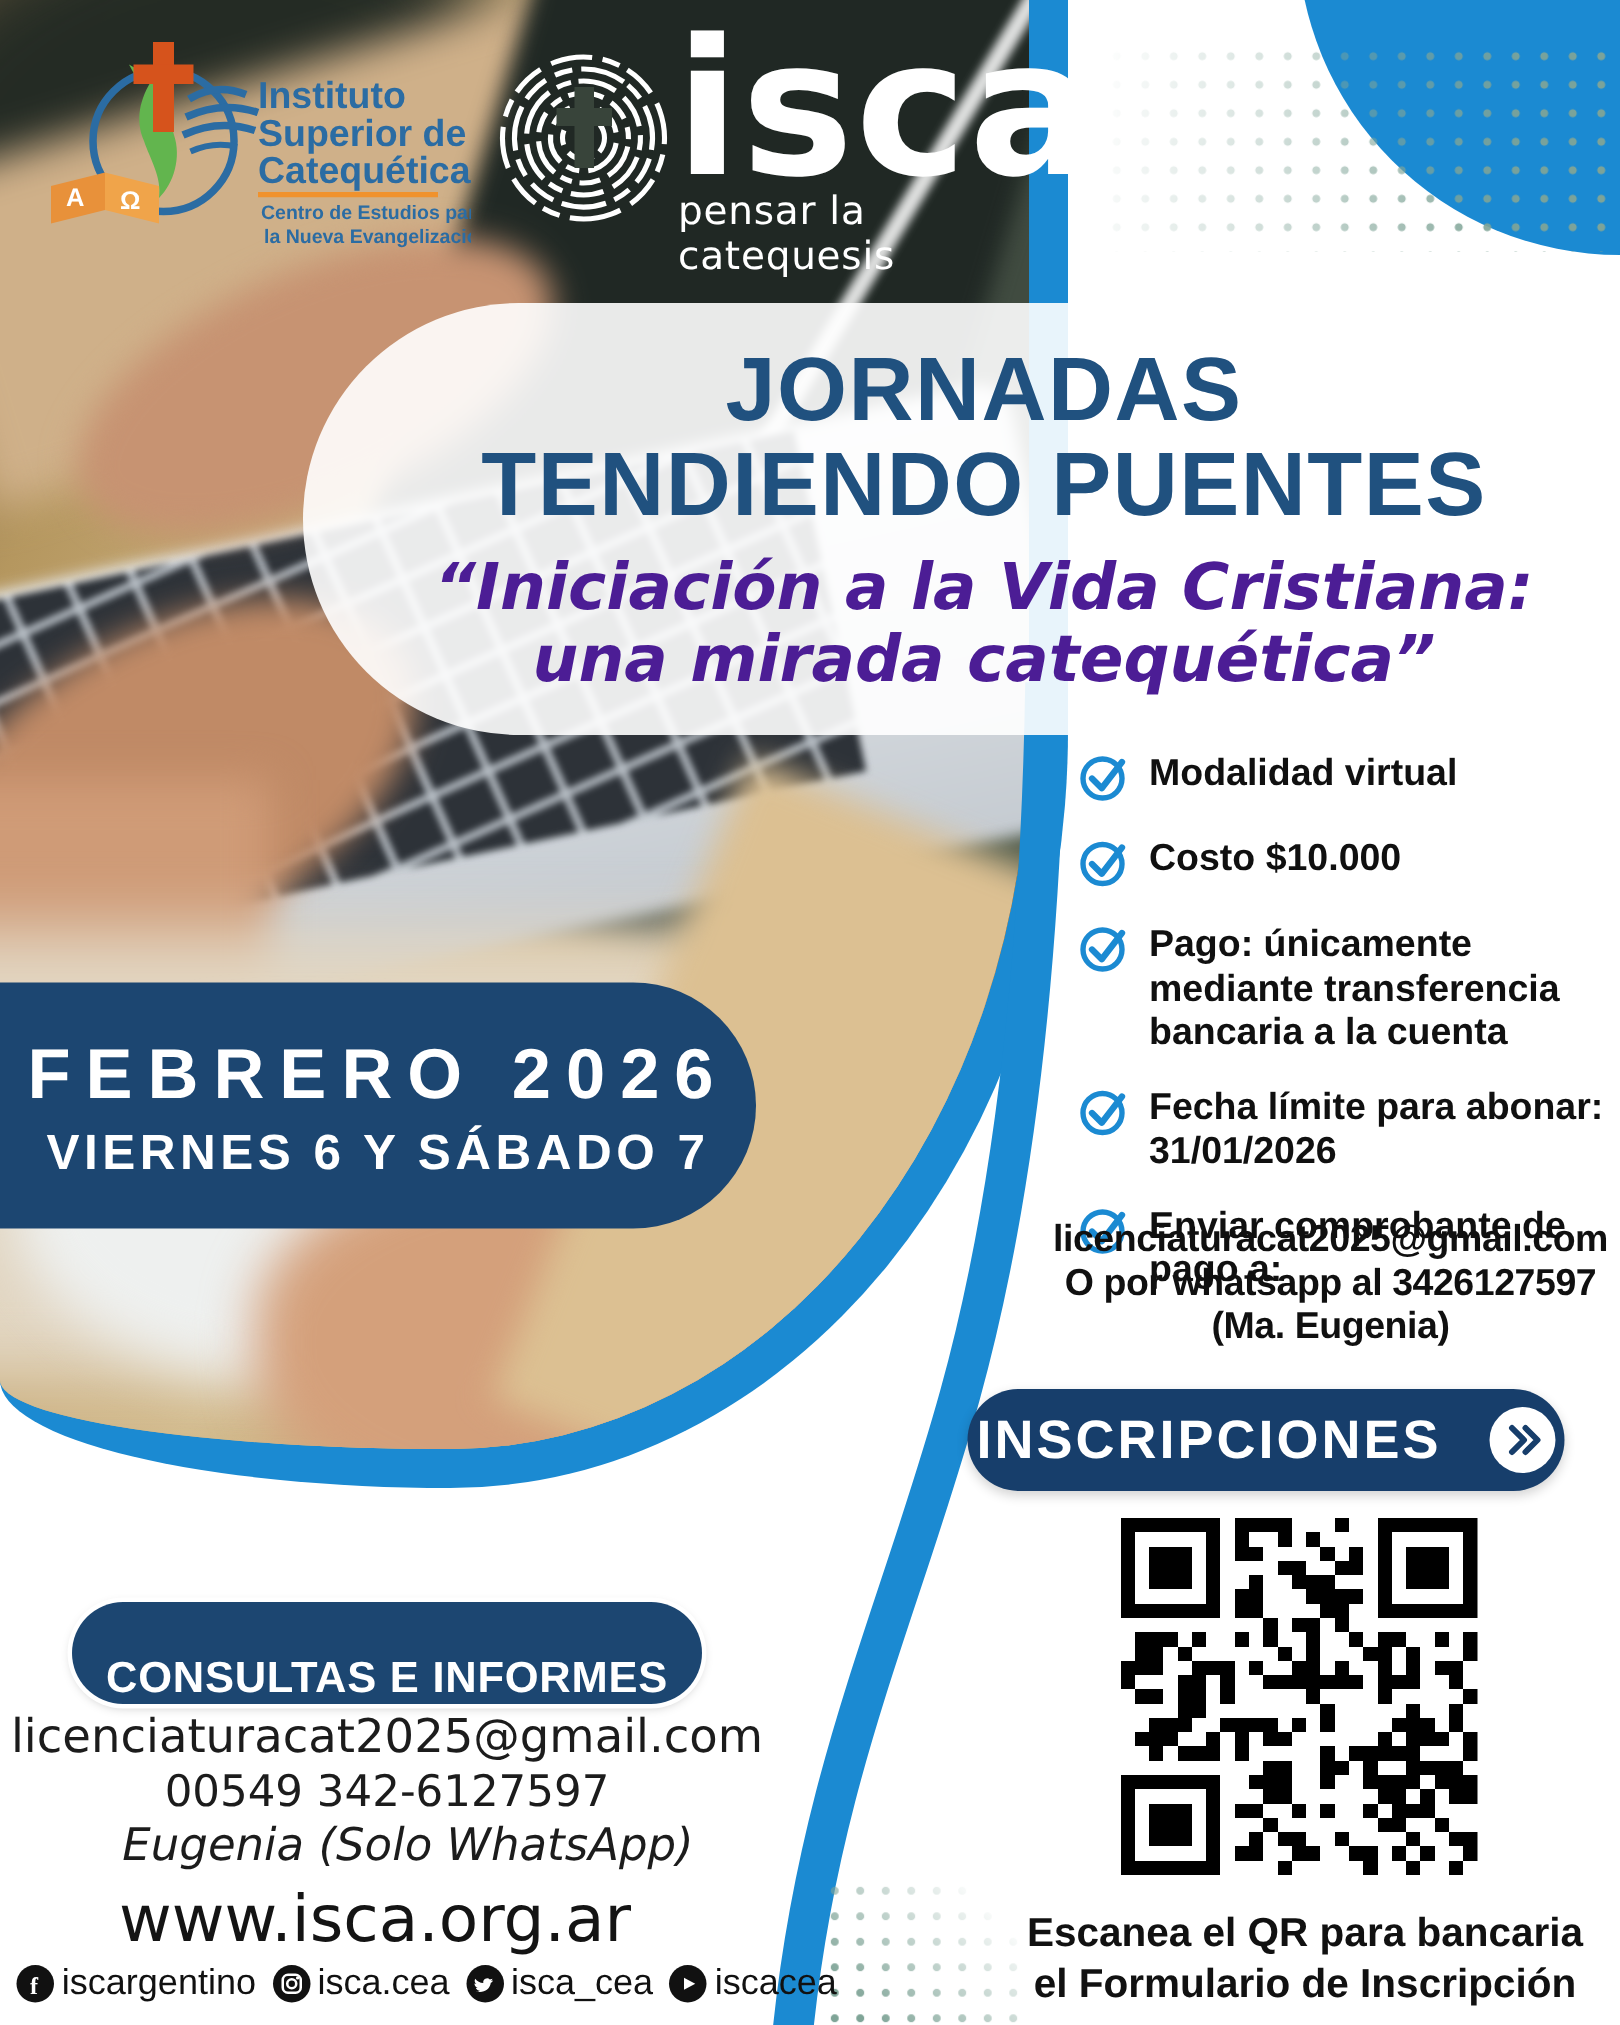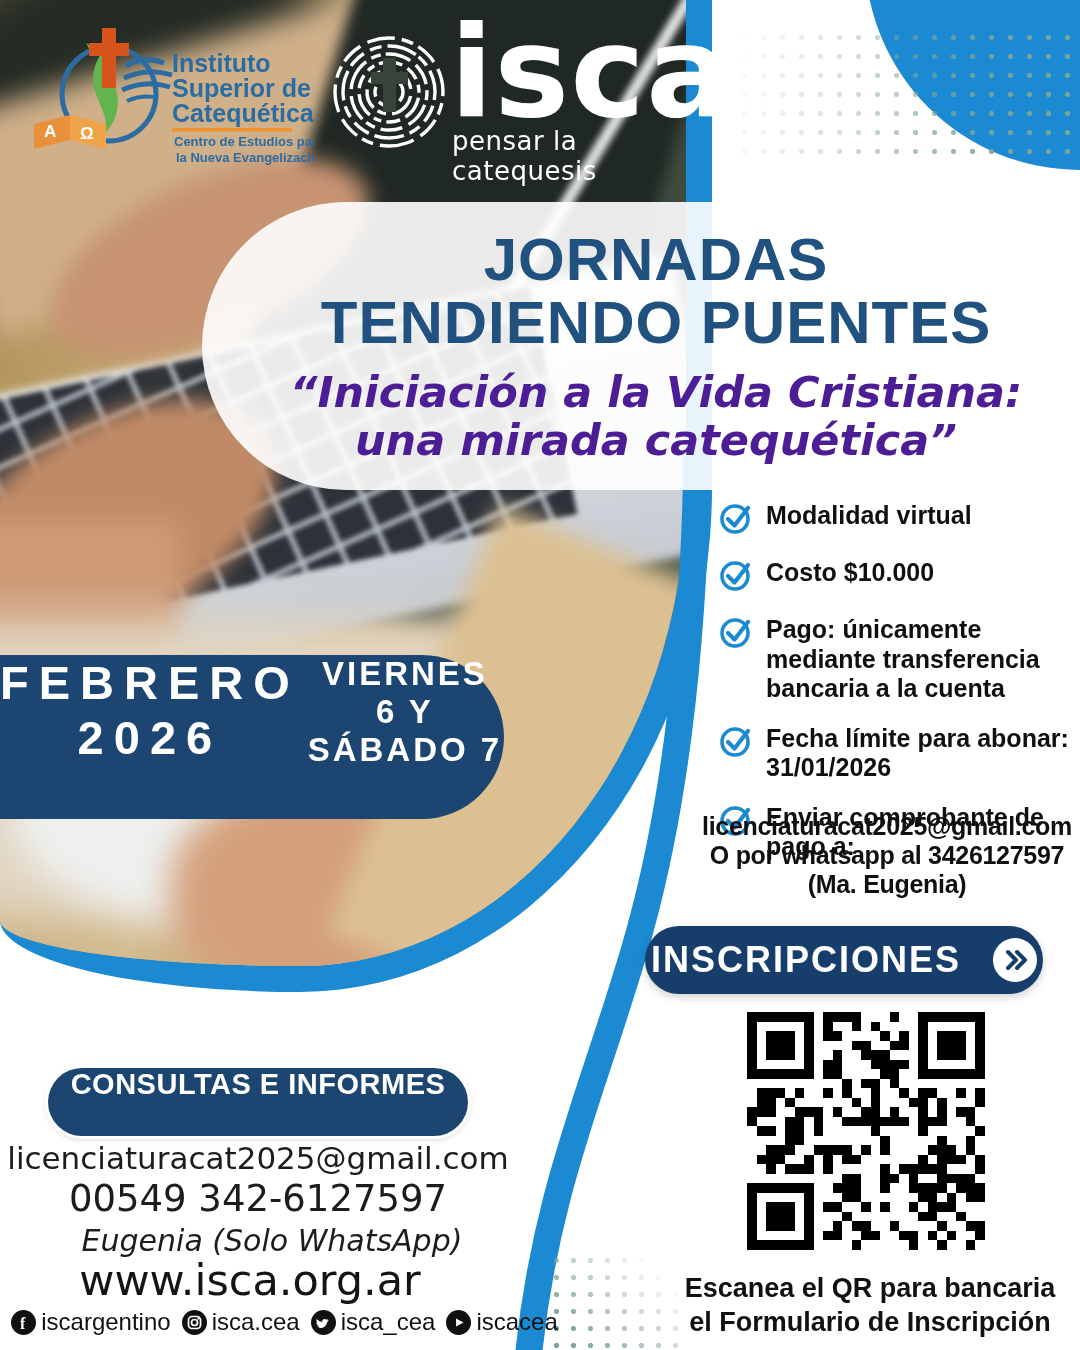--- a/index.html
+++ b/index.html
@@ -67,21 +67,21 @@
     text-align:center;padding-left:30px;box-sizing:border-box;
   }
   .title-l{color:#20517f;font-weight:bold;font-size:60px;line-height:1.05;letter-spacing:1px;}
   .subtitle{font-family:"DejaVu Sans",sans-serif;font-style:italic;font-weight:bold;
     color:#4c1d95;font-size:43px;line-height:1.12;margin-top:14px;}
 
   
   .date-box{
     left:0;top:655px;width:504px;height:164px;background:#1c4671;z-index:5;
     border-radius:0 84px 84px 0;color:#fff;text-align:center;
-    display:flex;flex-direction:row;justify-content:center;gap:6px;
+    display:flex;flex-direction:column;justify-content:center;gap:6px;
   }
   .date-l1{font-size:47px;font-weight:bold;letter-spacing:10px;}
   .date-l2{font-size:33px;font-weight:bold;letter-spacing:3px;}
 
   
   .checklist{left:718px;top:498px;width:352px;z-index:4;display:flex;flex-direction:column;gap:17px;}
   .chk-item{display:flex;gap:10px;align-items:flex-start;}
   .chk-icon{flex:0 0 38px;}
   .chk-label{font-size:25px;font-weight:bold;color:#101010;line-height:1.18;padding-top:3px;max-width:310px;}
   .pay-block{left:694px;top:812px;width:386px;z-index:4;text-align:center;
@@ -92,27 +92,27 @@
     display:flex;align-items:center;justify-content:center;gap:32px;color:#ffffff;
     box-shadow:0 3px 8px rgba(0,0,0,.18);cursor:pointer;}
   .inscribe-label{font-size:36px;font-weight:bold;letter-spacing:2px;}
   .inscribe-circle{width:44px;height:44px;border-radius:50%;background:#fff;display:flex;align-items:center;justify-content:center;}
   .qr-box{left:747px;top:1012px;width:238px;height:238px;background:#fff;z-index:4;}
   .qr-caption{left:660px;top:1272px;width:420px;z-index:4;text-align:center;
     font-size:27px;font-weight:bold;color:#111;line-height:1.25;}
 
   
   .consultas-btn{left:48px;top:1068px;width:420px;height:68px;background:#1c4671;border-radius:36px;z-index:4;
-    display:flex;align-items:flex-start;justify-content:center;color:#fff;
+    display:flex;align-items:flex-end;justify-content:center;color:#fff;
     box-shadow:0 0 0 3px #ffffff,0 2px 7px rgba(0,0,0,.25);cursor:pointer;}
   .consultas-label{font-size:29px;font-weight:bold;letter-spacing:.5px;}
   .contact-block{left:0;top:1140px;width:516px;z-index:4;text-align:center;color:#1c1c1c;
     font-family:"DejaVu Sans",sans-serif;}
   .contact-email{font-size:31px;line-height:1.2;}
-  .contact-phone{font-size:37px;line-height:1.2;}
+  .contact-phone{font-size:29px;line-height:1.2;}
   .contact-wa{font-size:30px;font-style:italic;line-height:1.25;margin-left:28px;}
   .website{left:0;top:1255px;width:500px;z-index:4;text-align:center;color:#141414;
     font-family:"DejaVu Sans",sans-serif;font-size:43px;}
   .social-row{left:20px;top:1308px;width:480px;z-index:4;display:flex;align-items:center;justify-content:center;gap:10px;margin-left:24px;}
   .social-item{display:flex;align-items:center;gap:4px;cursor:pointer;}
   .social-handle{font-size:24px;color:#111;font-family:"Liberation Sans",sans-serif;}
 </style>
 </head>
 <body>
 

